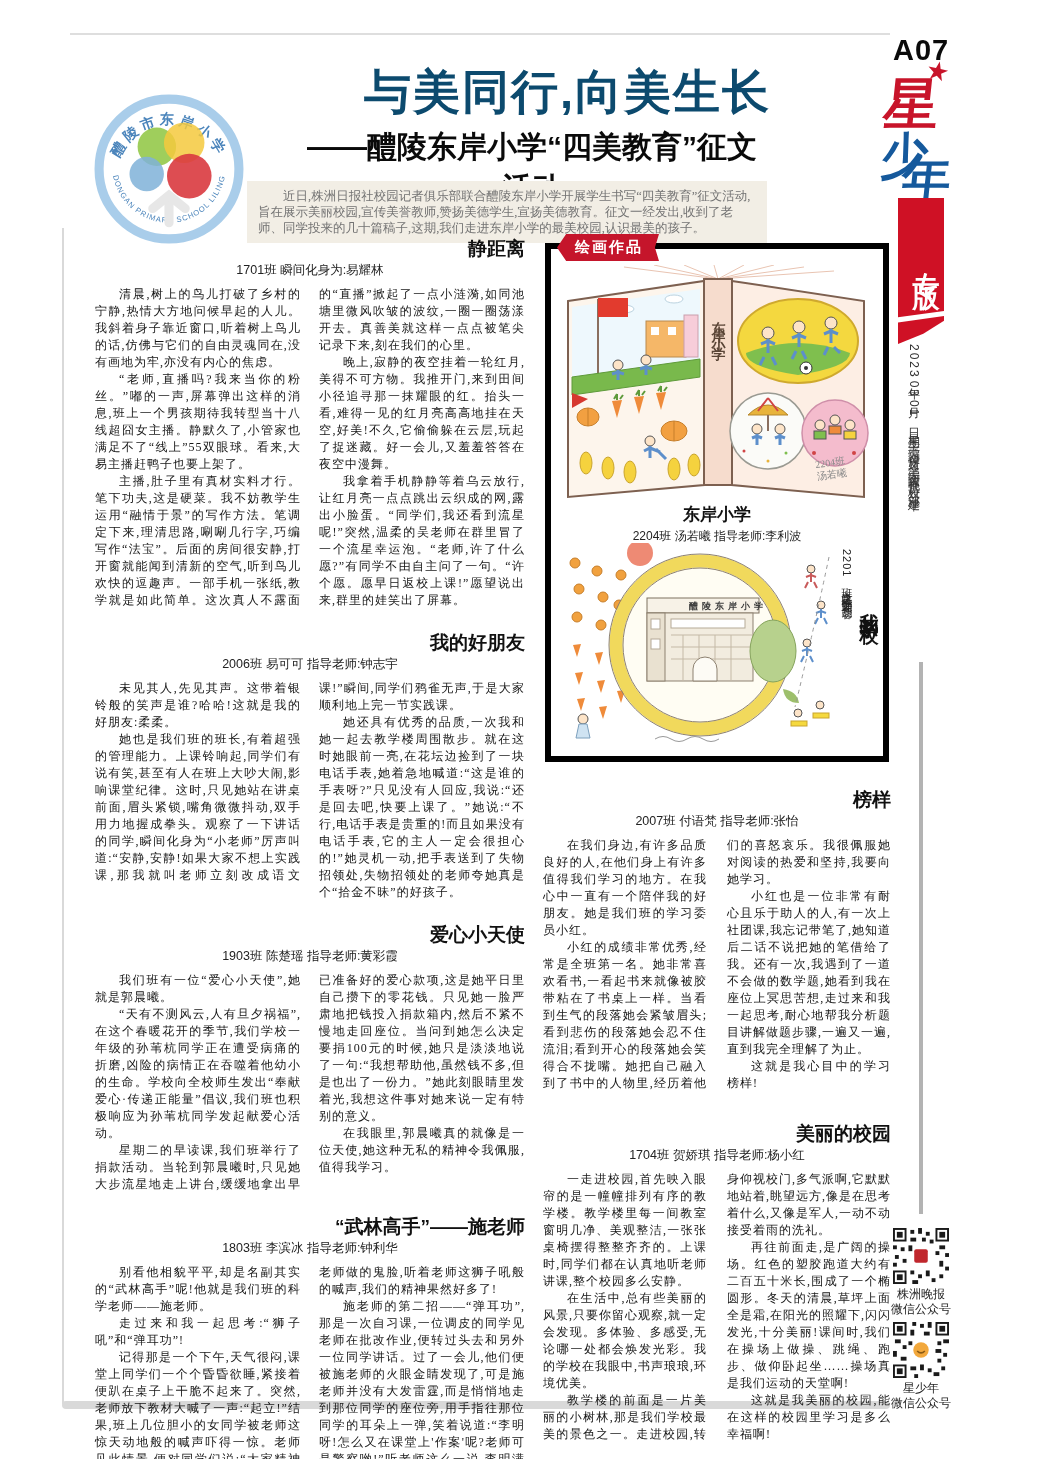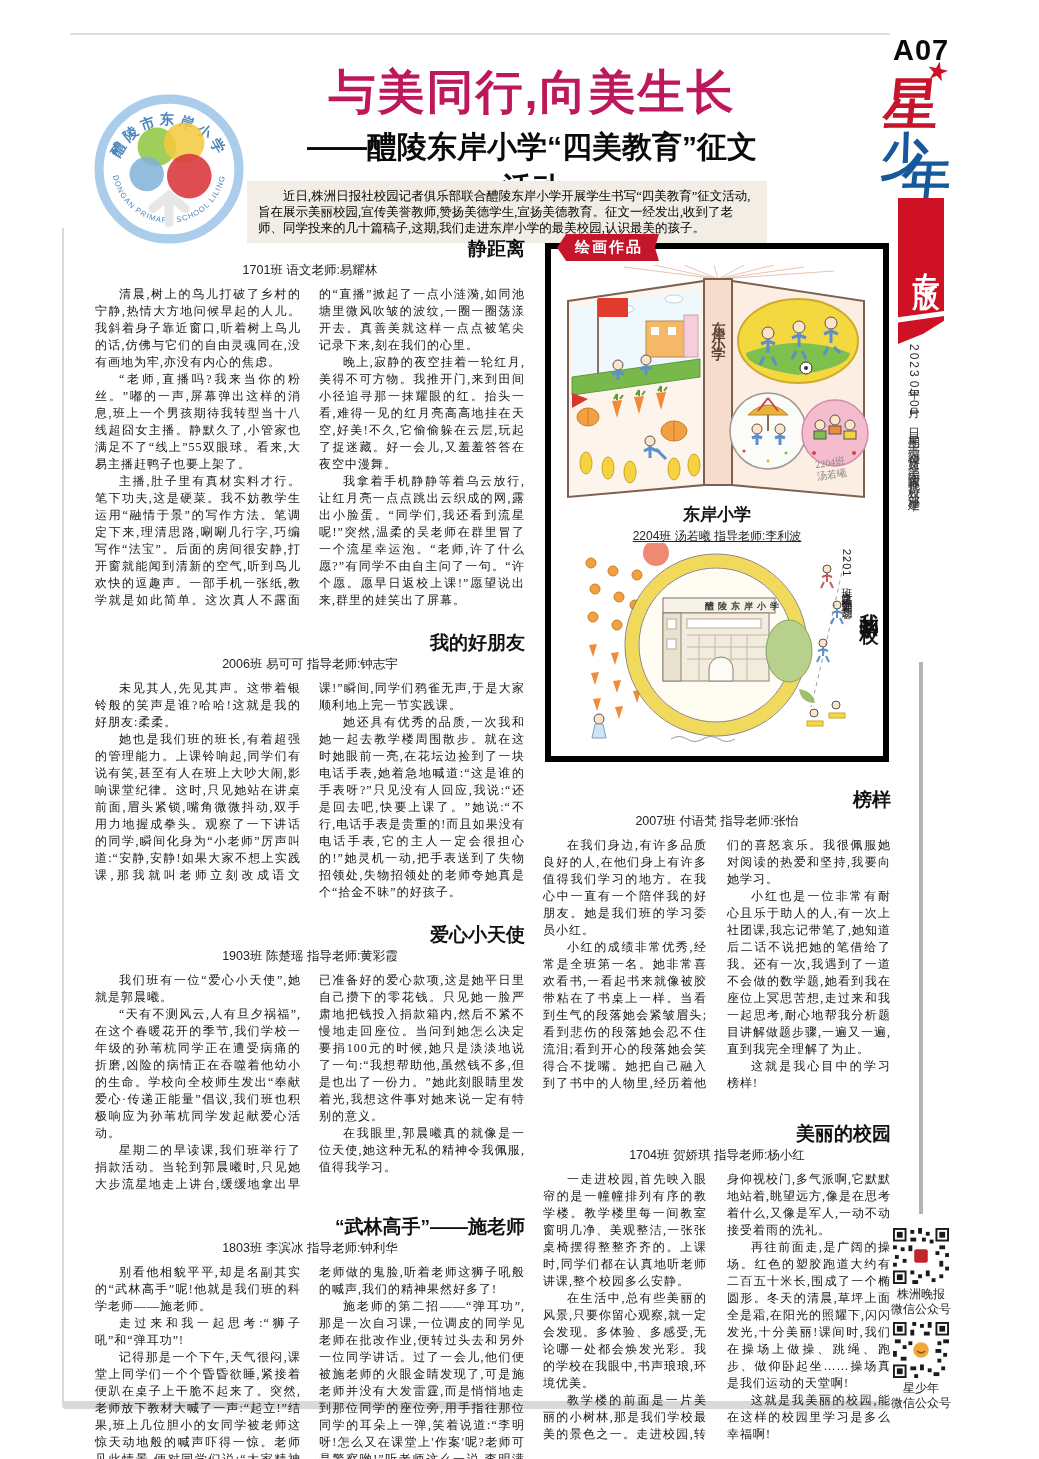--- a/index.html
+++ b/index.html
@@ -8,24 +8,24 @@
   .abs{position:absolute;}
   
   .hairline-top{left:70px;top:33px;width:820px;height:2px;background:#dedede;}
   .hairline-left{left:62px;top:228px;width:2px;height:1176px;background:#d9d9d9;}
   .bottom-bar{left:62px;top:1401px;width:828px;height:8px;background:#d9d9d9;border-radius:4px;}
   .vrule{left:919px;top:662px;width:4px;height:552px;background:#b3b3b3;}
 
   
   .title-block{left:293px;top:66px;width:478px;text-align:center;
        font-family:"Liberation Sans","DejaVu Sans",sans-serif;}
-  .main-title{font-size:47px;font-weight:900;letter-spacing:2px;line-height:1.1;color:#be185d;}
+  .main-title{font-size:47px;font-weight:900;letter-spacing:2px;line-height:1.1;color:#0c4a6e;text-align:right;}
   .sub-title{font-size:30px;font-weight:900;margin-top:9px;color:#0a0a0a;}
   .intro{left:247px;top:181px;width:520px;background:#f2eee5;padding:7px 11px;box-sizing:border-box;
-       font-size:12.5px;line-height:16px;color:#000000;text-indent:2em;}
+       font-size:12.5px;line-height:16px;color:#737373;text-indent:2em;}
 
   
   .logo{left:93px;top:93px;width:152px;height:152px;}
 
   
   .left-col{left:95px;top:237px;width:430px;}
   .mid-col{left:543px;top:788px;width:348px;}
   .article{margin:0 0 22px 0;}
   .article-title{text-align:right;font-family:"Liberation Sans","DejaVu Sans",sans-serif;
        font-weight:900;font-size:19px;color:#111;line-height:24px;}
@@ -43,22 +43,22 @@
        padding:4px 16px 4px 18px;letter-spacing:2px;
        clip-path:polygon(0 50%,9% 0,100% 0,96% 50%,100% 100%,9% 100%);}
   .drawing1-wrap{position:absolute;left:3px;top:16px;width:324px;height:240px;}
   .spine-text{position:absolute;left:152px;top:44px;width:22px;height:160px;
        writing-mode:vertical-rl;font-family:"Liberation Sans","DejaVu Sans",sans-serif;
        font-weight:bold;font-size:14px;letter-spacing:9px;color:#5a4536;}
   .signature{position:absolute;left:262px;top:192px;font-size:10px;color:#8a8a8a;
        white-space:pre-line;transform:rotate(-8deg);line-height:12px;}
   .gallery-caption{position:absolute;left:0;top:254px;width:100%;text-align:center;}
   .gallery-title{font-family:"Liberation Sans","DejaVu Sans",sans-serif;font-weight:bold;font-size:17px;color:#111;}
-  .gallery-byline{font-size:12px;color:#222;margin-top:2px;font-family:"Liberation Sans","DejaVu Sans",sans-serif;text-decoration:underline;}
-  .drawing2-wrap{position:absolute;left:20px;top:294px;width:280px;height:205px;}
+  .gallery-byline{font-size:12px;color:#222;margin-top:2px;font-family:"Liberation Sans","DejaVu Sans",sans-serif;}
+  .drawing2-wrap{position:absolute;left:4px;top:294px;width:280px;height:205px;}
   .gate-sign-text{position:absolute;left:118px;top:57px;width:110px;text-align:center;
        font-size:9px;font-weight:bold;letter-spacing:4px;color:#3c3c3c;
        font-family:"Liberation Sans","DejaVu Sans",sans-serif;}
   .vtext{writing-mode:vertical-rl;}
   .gallery-vbyline{position:absolute;left:288px;top:300px;height:195px;font-size:11px;color:#222;
        letter-spacing:1px;font-family:"Liberation Sans","DejaVu Sans",sans-serif;}
   .gallery-vtitle{position:absolute;left:305px;top:348px;height:120px;font-size:19px;font-weight:bold;
        color:#111;letter-spacing:4px;font-family:"Liberation Sans","DejaVu Sans",sans-serif;}
 
   
@@ -121,21 +121,21 @@
 
 <div class="abs title-block">
   <div class="main-title">与美同行,向美生长</div>
   <div class="sub-title">——醴陵东岸小学“四美教育”征文活动</div>
 </div>
 <div class="abs intro">近日,株洲日报社校园记者俱乐部联合醴陵东岸小学开展学生书写“四美教育”征文活动,旨在展示美丽校园,宣传美誉教师,赞扬美德学生,宣扬美德教育。征文一经发出,收到了老师、同学投来的几十篇稿子,这期,我们走进东岸小学的最美校园,认识最美的孩子。</div>
 
 <div class="abs left-col">
   <div class="article">
     <div class="article-title">静距离</div>
-    <div class="article-byline">1701班 语文老师:易耀林</div>
+    <div class="article-byline">1701班 瞬间化身为:易耀林</div>
     <div class="article-body">
       <p>清晨,树上的鸟儿打破了乡村的宁静,热情大方地问候早起的人儿。我斜着身子靠近窗口,听着树上鸟儿的话,仿佛与它们的自由灵魂同在,没有画地为牢,亦没有内心的焦虑。</p>
       <p>“老师,直播吗?我来当你的粉丝。”嘟的一声,屏幕弹出这样的消息,班上一个男孩期待我转型当十八线超囧女主播。静默久了,小管家也满足不了“线上”55双眼球。看来,大易主播赶鸭子也要上架了。</p>
       <p>主播,肚子里有真材实料才行。笔下功夫,这是硬菜。我不妨教学生运用“融情于景”的写作方法。笔调定下来,理清思路,唰唰几行字,巧编写作“法宝”。后面的房间很安静,打开窗就能闻到清新的空气,听到鸟儿欢快的逗趣声。一部手机一张纸,教学就是如此简单。这次真人不露面的“直播”掀起了一点小涟漪,如同池塘里微风吹皱的波纹,一圈一圈荡漾开去。真善美就这样一点点被笔尖记录下来,刻在我们的心里。</p>
       <p>晚上,寂静的夜空挂着一轮红月,美得不可方物。我推开门,来到田间小径追寻那一抹耀眼的红。抬头一看,难得一见的红月亮高高地挂在天空,好美!不久,它偷偷躲在云层,玩起了捉迷藏。好一会儿,又羞羞答答在夜空中漫舞。</p>
       <p>我拿着手机静静等着乌云放行,让红月亮一点点跳出云织成的网,露出小脸蛋。“同学们,我还看到流星呢!”突然,温柔的吴老师在群里冒了一个流星幸运泡。“老师,许了什么愿?”有同学不由自主问了一句。“许个愿。愿早日返校上课!”愿望说出来,群里的娃笑出了屏幕。</p>
     </div>
   </div>
   <div class="article">
     <div class="article-title">我的好朋友</div>

